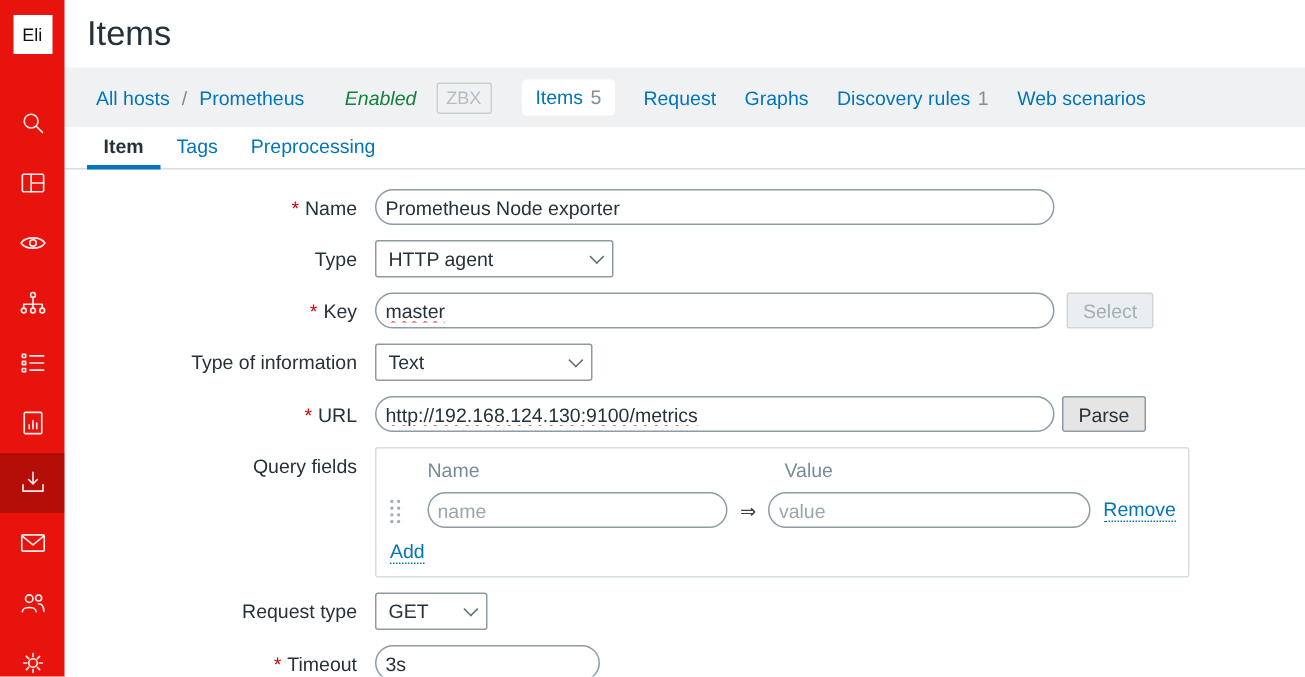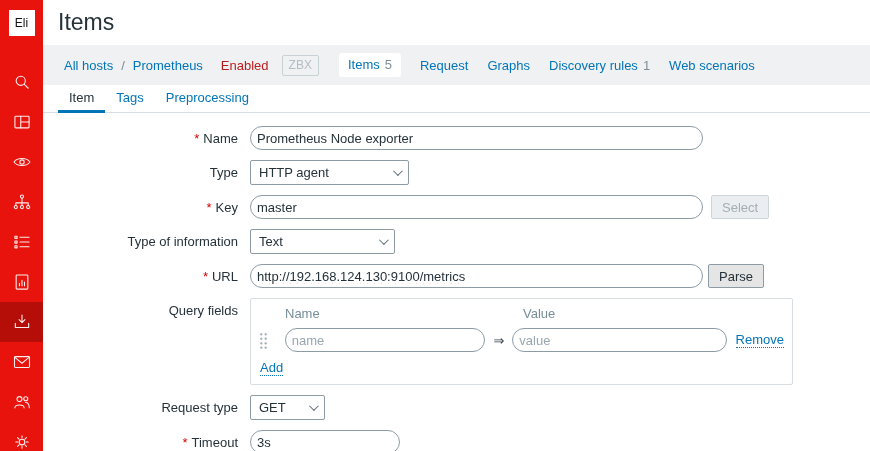--- a/index.html
+++ b/index.html
@@ -42,21 +42,21 @@
 
   
   .hostbar {
     height: 40px; background: #f0f1f3;
     display: flex; align-items: center;
     padding-left: 21px;
     white-space: nowrap;
   }
   a.link { color: #0275b8; text-decoration: none; cursor: pointer; }
   .crumb-sep { color: #7c8a93; margin: 0 8px; }
-  .status-enabled { color: #b91c1c; margin-left: 18px; }
+  .status-enabled { color: #15803d; margin-left: 27px; font-style: italic; }
   .iface-badge {
     margin-left: 13px;
     color: #b2bdc4; border: 1px solid #c8d1d6;
     border-radius: 2px; padding: 2px 6px 3px; font-size: 12px;
   }
   .nav-gap { margin-left: 19px; }
   .nav-pill {
     margin-left: 20px;
     background: #fff; border-radius: 3px;
     padding: 4px 9px 5px;
@@ -73,20 +73,21 @@
     background: #fff;
   }
   .tab {
     padding: 5px 11px 0; cursor: pointer;
     color: #0275b8;
   }
   .tab.active {
     color: #25323a;
     border-bottom: 3px solid #0275b8;
     margin-bottom: -1px;
+    font-weight: bold;
   }
 
   
   .form { padding-top: 13px; }
   .frow { display: flex; align-items: center; margin-bottom: 10px; }
   .frow.align-top { align-items: flex-start; }
   .flabel { width: 195px; text-align: right; padding-top: 0; flex: none; }
   .frow.align-top .flabel { padding-top: 5px; }
   .req { color: #d40000; margin-right: 4px; }
   .ffield { margin-left: 12px; display: flex; align-items: center; }

